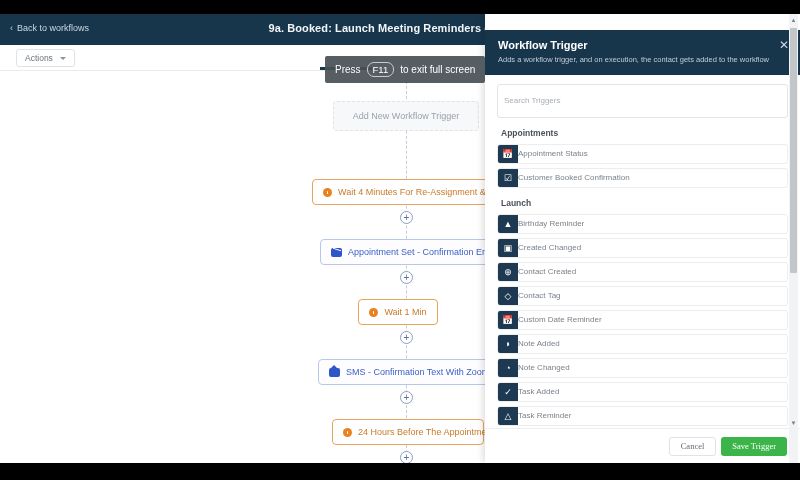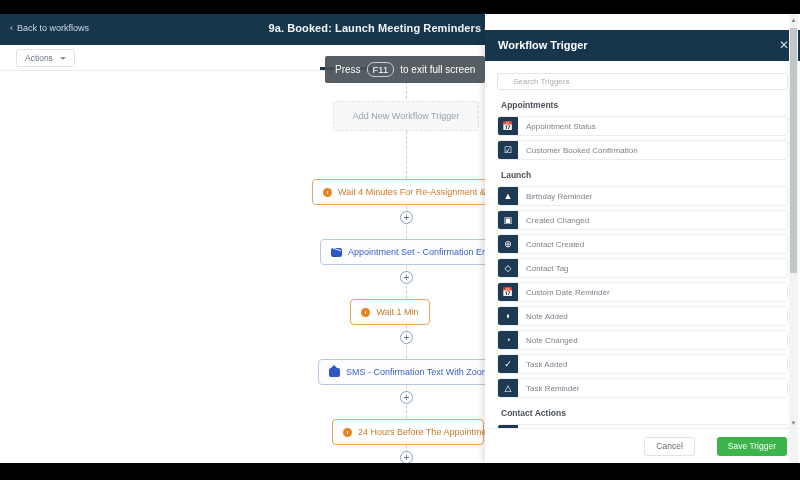--- a/index.html
+++ b/index.html
@@ -127,44 +127,44 @@
   }
   .panel-head { background:#17364c; padding:9px 13px 10px; position:relative; flex:none;margin-top:16px; }
   .panel-title { font-size:11px; font-weight:bold; color:#fff; }
   .panel-sub { font-size:7.5px; color:#c1ccd6; margin-top:4px; line-height:1.3; }
   .panel-close {
     position:absolute; right:10px; top:10px; width:12px; height:12px;
     color:#cfd9e2; font-size:12px; line-height:11px; text-align:center; cursor:pointer;
   }
   .panel-body { flex:1; overflow:hidden; position:relative; padding:9px 12px 0; }
   .search-input {
-    width:100%; height:17px; border:1px solid #e2e5e8; border-radius:3px;
-    font-size:8px; color:#5a6068; padding:0 15px; outline:none;
+    width:100%; height:34px; border:1px solid #e2e5e8; border-radius:3px;
+    font-size:8px; color:#5a6068; padding:0 6px; outline:none;
     font-family:"Liberation Sans", sans-serif; background:#fff;
   }
   .search-input::placeholder { color:#a8aeb5; }
   .group-title { font-size:8.5px; font-weight:bold; color:#4a5159; margin:10px 4px 6px; }
   .trig-row {
     display:flex; align-items:center; height:20px; margin-bottom:4px;
     border:1px solid #ebedef; border-radius:3px; background:#fff; cursor:pointer;
     overflow:hidden;
   }
   .trig-ico {
     width:20px; height:20px; background:#1d3a52; flex:none;
     display:flex; align-items:center; justify-content:center; color:#fff; font-size:9px;
   }
-  .trig-label { font-size:8px; color:#7b828a; padding-left:8px; }
+  .trig-label { font-size:8px; color:#7b828a; }
   .panel-scrollbar {
     position:absolute; right:2px; top:0; width:9px; height:449px; background:#f2f3f4; z-index:31;
   }
   .panel-scroll-thumb { position:absolute; left:1px; top:14px; width:7px; height:245px; background:#c3c6c9; border-radius:1px; }
   .sb-arrow { position:absolute; left:0; width:9px; height:10px; font-size:6px; color:#7a7f85; text-align:center; line-height:10px; }
   .panel-foot {
     flex:none; height:35px; border-top:1px solid #eceef0;
-    display:flex; align-items:center; justify-content:flex-end; gap:22px; padding-right:13px;
+    display:flex; align-items:center; justify-content:flex-end; gap:5px; padding-right:13px;font-family:Liberation Serif, serif;
   }
   .btn-cancel {
     height:19px; padding:0 11px; border:1px solid #dfe3e8; border-radius:3px;
     background:#fff; font-size:8.5px; color:#636a72; cursor:pointer;
     display:flex;align-items:center;
   }
   .btn-save {
     height:19px; padding:0 11px; border:none; border-radius:3px;
     background:#3bb54a; font-size:8.5px; color:#fff; cursor:pointer;
     display:flex;align-items:center;
@@ -213,21 +213,21 @@
 
     <div class="plus-node" style="top:200px">+</div>
 
     <div class="node node-mail" style="left:320px; top:168px; width:180px;">
       <span class="mail-ico"></span>
       <span>Appointment Set - Confirmation Email</span>
     </div>
 
     <div class="plus-node" style="top:260px">+</div>
 
-    <div class="node node-wait" style="left:350px; top:228px; width:80px; justify-content:center;">
+    <div class="node node-wait" style="left:358px; top:228px; width:80px; justify-content:center;">
       <span class="dot-ico"></span>
       <span>Wait 1 Min</span>
     </div>
 
     <div class="plus-node" style="top:320px">+</div>
 
     <div class="node node-mail" style="left:318px; top:288px; width:186px;">
       <span class="sms-ico"></span>
       <span>SMS - Confirmation Text With Zoom Link</span>
     </div>
@@ -243,20 +243,21 @@
 
   <div class="fs-hint">
     <span>Press</span>
     <span class="fs-key">F11</span>
     <span>to exit full screen</span>
   </div>
 
   <div class="panel">
     <div class="panel-head">
       <div class="panel-title">Workflow Trigger</div>
+      <div class="panel-sub">Adds a workflow trigger, and on execution, the contact gets added to the workflow</div>
       <div class="panel-close">✕</div>
     </div>
 
     <div class="panel-body">
       <input class="search-input" type="text" placeholder="Search Triggers" style="">
 
       <div>
         <div class="group-title">Appointments</div>
         <div class="trig-row">
           <span class="trig-ico">📅</span>

